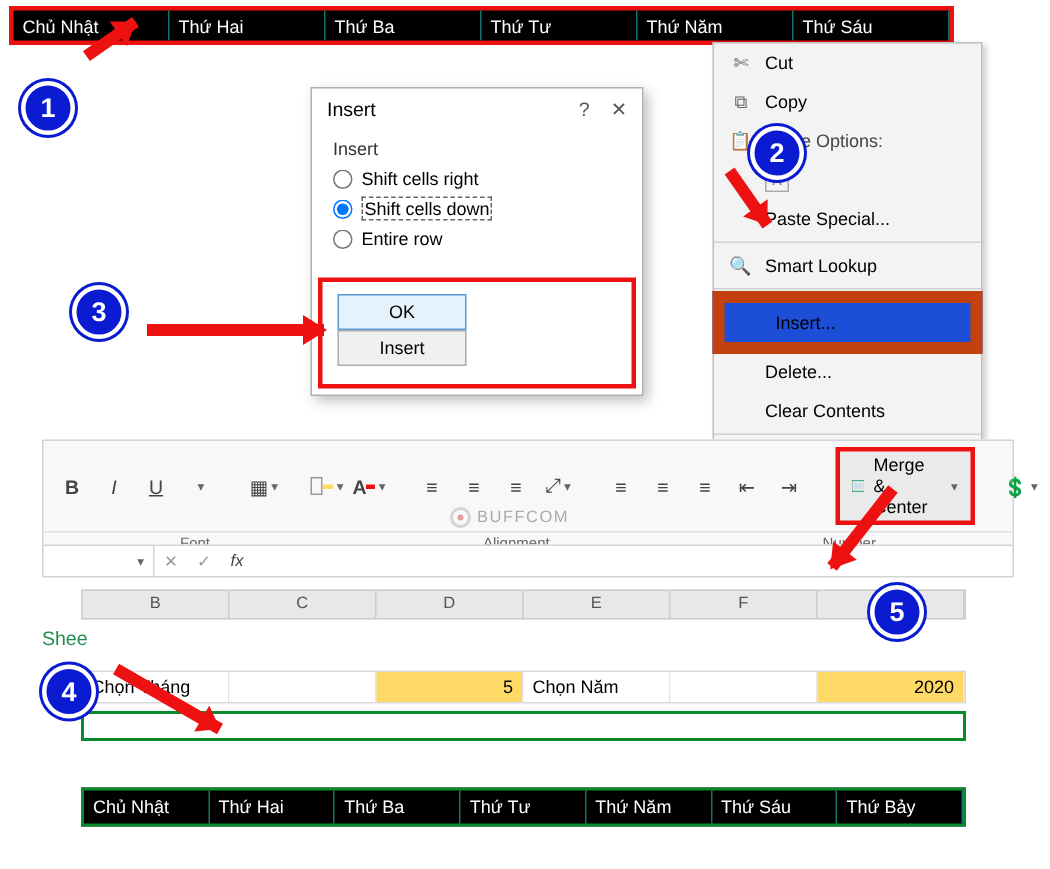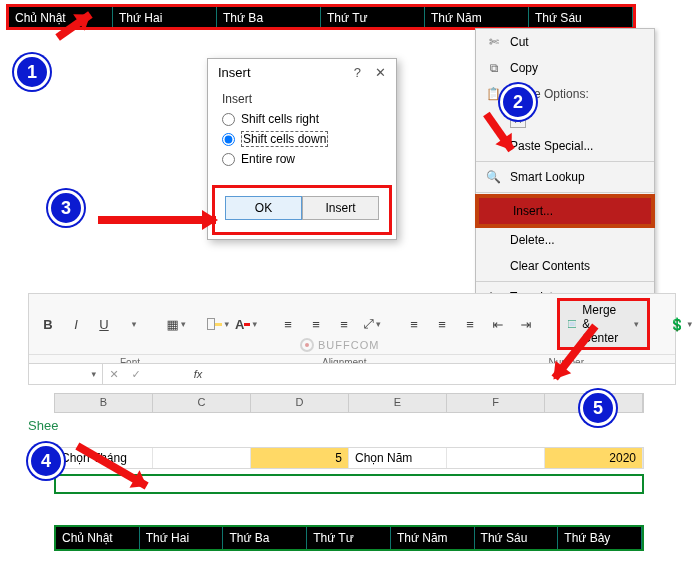--- a/index.html
+++ b/index.html
@@ -8,53 +8,53 @@
 
 .day-bar { display: flex; background: #000; color: #fff; height: 26px; }
 .day-bar.top { position: absolute; top: 4px; left: 6px; right: 64px; border: 3px solid #e11; }
 .day-bar.bottom { position: absolute; bottom: 28px; left: 54px; right: 56px; border: 2px solid #0a8a2c; }
 .day-cell { flex: 1; padding: 4px 6px; border-right: 1px solid #0f766e; white-space: nowrap; overflow: hidden; }
 
 
 .context-menu { position: absolute; top: 28px; left: 475px; width: 180px; background: #f3f3f3; border: 1px solid #bfbfbf; box-shadow: 2px 2px 4px rgba(0,0,0,.2); }
 .cm-item { display: flex; align-items: center; gap: 8px; padding: 5px 10px; font-size: 12px; cursor: pointer; }
 .cm-sep { border-top: 1px solid #d0d0d0; margin: 2px 0; }
-.cm-item.highlight { background: #b91c1c; border: 4px solid #c2410c; margin: -1px; }
+.cm-item.highlight { background: #1d4ed8; border: 8px solid #c2410c; margin: -1px; }
 .cm-item.section { color: #444; cursor: default; }
 .cm-icon { width: 16px; height: 16px; display: inline-flex; align-items: center; justify-content: center; color: #666; }
 
 
-.dialog { position: absolute; top: 58px; left: 207px; width: 190px; background: #fff; border: 1px solid #b0b0b0; box-shadow: 3px 3px 8px rgba(0,0,0,.25); }
+.dialog { position: absolute; top: 58px; left: 207px; width: 222px; background: #fff; border: 1px solid #b0b0b0; box-shadow: 3px 3px 8px rgba(0,0,0,.25); }
 .dlg-title { display: flex; align-items: center; justify-content: space-between; padding: 6px 10px; font-size: 13px; }
 .dlg-title-right { display: flex; gap: 14px; color: #555; }
 .dlg-body { padding: 6px 14px 10px; }
 .dlg-group-label { font-size: 12px; margin-bottom: 6px; color: #333; }
 .radio-row { display: flex; align-items: center; gap: 6px; margin: 5px 0; font-size: 12px; }
 .radio-row input { width: 13px; height: 13px; }
 .radio-row.boxsel span { border: 1px dashed #666; padding: 0 1px; }
-.dlg-buttons { display: flex; justify-content: center; padding: 8px 10px 12px; border: 3px solid #e11; margin: 4px; }
+.dlg-buttons { display: flex; justify-content: center; padding: 8px 10px 12px; border: 3px solid #e11; margin: 4px; flex-direction: column; }
 .dlg-btn { width: 86px; padding: 4px 0; background: #f0f0f0; border: 1px solid #adadad; font-size: 12px; cursor: pointer; }
 .dlg-btn.ok { border: 1px solid #5b9bd5; background: #e5f1fb; }
 
 
 .ribbon { position: absolute; top: 293px; left: 28px; right: 24px; background: #f8f8f8; border: 1px solid #d4d4d4; }
 .ribbon-row { display: flex; align-items: center; padding: 4px 8px; gap: 6px; }
 .rib-grp-labels { display: flex; justify-content: space-around; font-size: 10px; color: #666; padding: 2px 0; border-top: 1px solid #e0e0e0; }
 .rib-btn { display: inline-flex; align-items: center; justify-content: center; min-width: 22px; height: 22px; font-size: 13px; color: #444; cursor: pointer; position: relative; }
 .rib-sep { width: 1px; height: 24px; background: #d0d0d0; margin: 0 4px; }
 .merge-btn { display: flex; align-items: center; gap: 6px; padding: 2px 8px; border: 3px solid #e11; background: #eaeaea; }
 .merge-icon { width: 16px; height: 14px; }
 .dropdown-caret { font-size: 9px; margin-left: 2px; color: #666; }
 .rib-underline { border-bottom: 3px solid; padding-bottom: 0; }
 
 
 .formula-bar { position: absolute; top: 363px; left: 28px; right: 24px; height: 22px; display: flex; align-items: center; border: 1px solid #d4d4d4; background: #fff; }
 .fb-name { width: 74px; padding: 0 6px; border-right: 1px solid #d4d4d4; height: 100%; display: flex; align-items: center; font-size: 11px; }
 .fb-btn { width: 22px; text-align: center; color: #999; font-size: 11px; }
-.fb-fx { font-style: italic; color: #444; margin-left: 40px; }
+.fb-fx { font-style: italic; color: #444; }
 
 
 .col-headers { position: absolute; top: 393px; left: 54px; right: 56px; height: 20px; display: flex; background: #e8e8e8; border: 1px solid #ccc; }
 .col-h { flex: 1; text-align: center; border-right: 1px solid #ccc; font-size: 11px; color: #555; padding-top: 2px; }
 
 
 .sheet-label { position: absolute; top: 418px; left: 28px; color: #1f8b4c; font-size: 13px; font-weight: 500; }
 .data-row { position: absolute; top: 447px; left: 54px; right: 56px; height: 22px; display: flex; border: 1px solid #d9d9d9; }
 .data-cell { flex: 1; padding: 3px 6px; border-right: 1px solid #e4e4e4; font-size: 12px; background: #fff; }
 .data-cell.yellow { background: #ffd966; text-align: right; }

